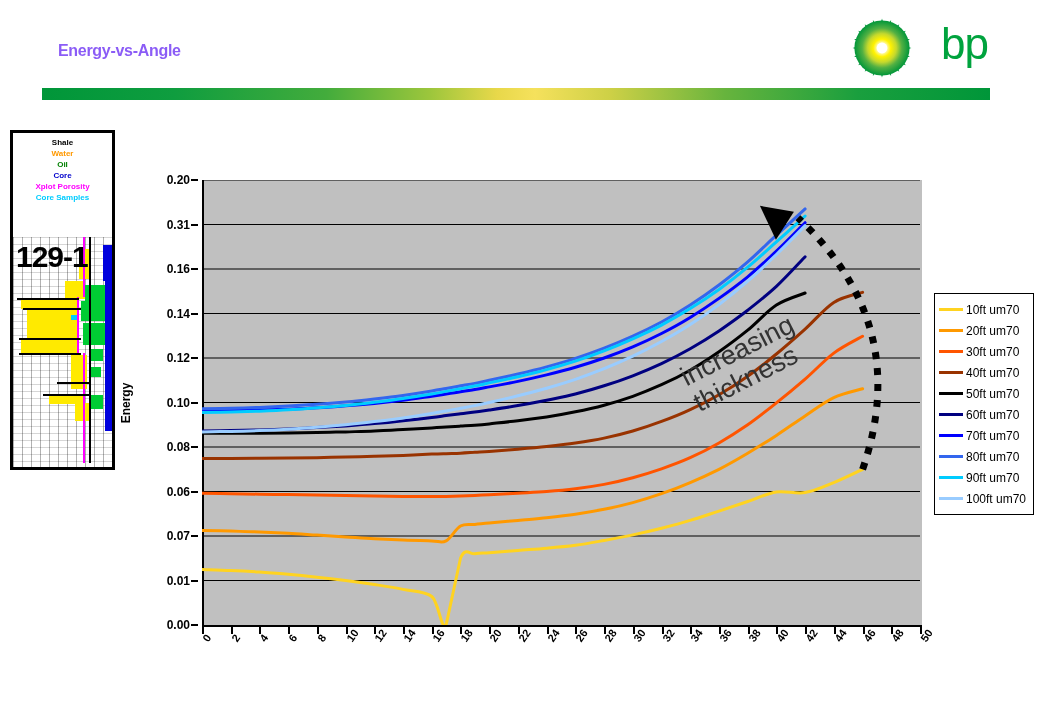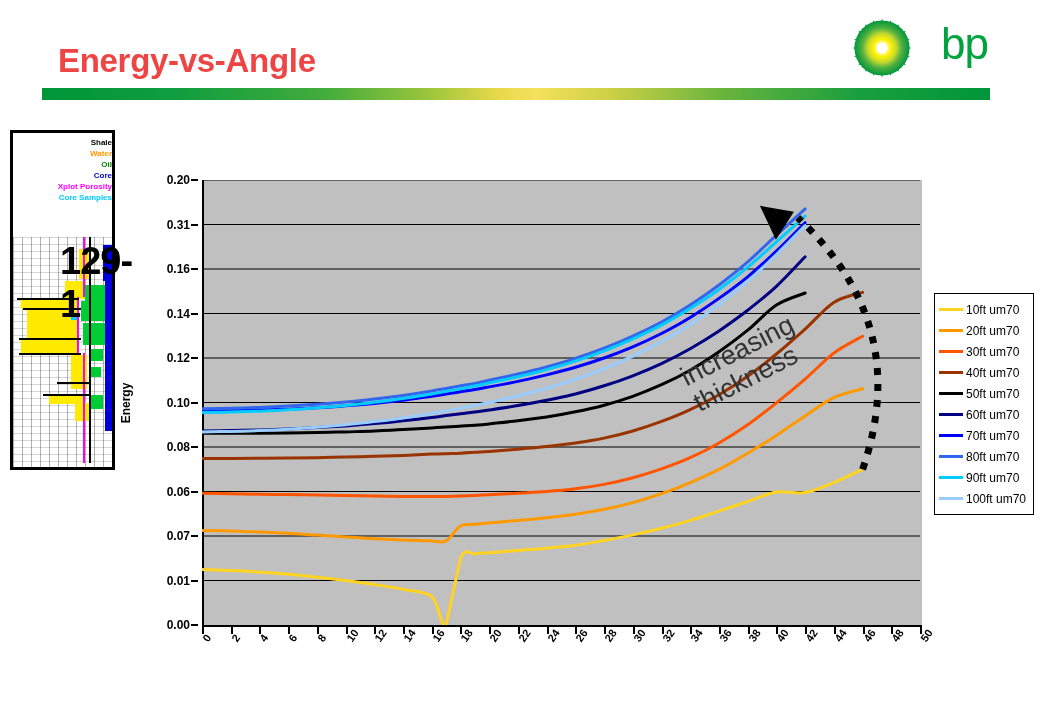--- a/index.html
+++ b/index.html
@@ -8,21 +8,21 @@
     background:#ffffff;
     font-family:"Liberation Sans", sans-serif;
     overflow:hidden;
     position:relative;
   }
 
   
   #header{position:absolute;left:0;top:0;width:1040px;height:110px;}
   #page-title{
     position:absolute;left:58px;top:42px;
-    font-size:33px;font-weight:bold;color:#ef4444;
+    font-size:16px;font-weight:bold;color:#8b5cf6;
     letter-spacing:-0.3px;
     font-family:"Liberation Sans", sans-serif;
   }
   #bp-logo{position:absolute;left:852px;top:18px;width:128px;height:62px;}
   #helios{position:absolute;left:0;top:0;width:60px;height:60px;}
   #bp-word{
     position:absolute;left:66px;top:4px;
     font-size:44px;line-height:44px;font-weight:normal;
     color:#00a33e;font-family:"Liberation Sans", sans-serif;
     letter-spacing:-1px;
@@ -42,30 +42,29 @@
     border:3px solid #000000;background:#ffffff;box-sizing:border-box;
   }
   #welllog-legend{
     position:absolute;left:0;top:4px;width:99px;height:98px;
     text-align:center;
   }
   #welllog-legend .ll{
     font-size:8px;line-height:11px;font-weight:bold;
     font-family:"Liberation Sans", sans-serif;
     white-space:nowrap;
-    text-align:right;
   }
   #welllog-id{
     position:absolute;left:0;top:105px;width:99px;height:36px;
   }
   #welllog-id-text{
     position:absolute;left:3px;top:2px;
-    font-size:38px;font-weight:bold;color:#000000;
-    font-family:"Liberation Sans", sans-serif;
-    letter-spacing:-1px;z-index:4;margin-left:44px;
+    font-size:30px;font-weight:bold;color:#000000;
+    font-family:"Liberation Sans", sans-serif;
+    letter-spacing:-1px;z-index:4;
   }
   #welllog-img{
     position:absolute;left:0;top:104px;width:99px;height:230px;
     background:
       repeating-linear-gradient(to right, rgba(0,0,0,.30) 0 1px, transparent 1px 9px),
       repeating-linear-gradient(to bottom, rgba(0,0,0,.16) 0 1px, transparent 1px 7px),
       #ffffff;
     overflow:hidden;
   }
   .wl{position:absolute;}

